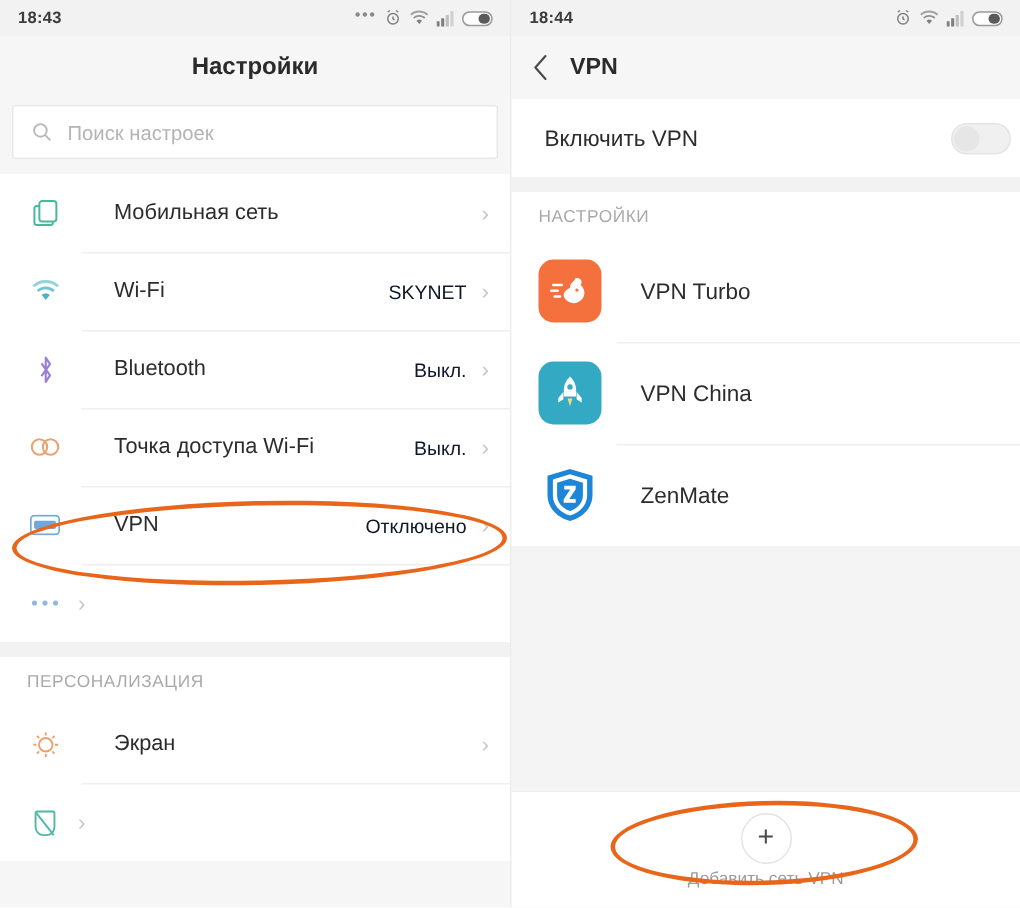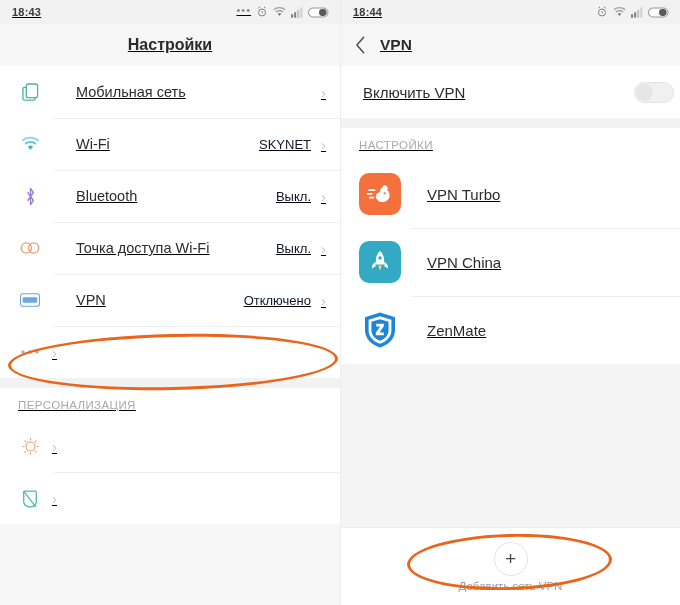--- a/index.html
+++ b/index.html
@@ -2,21 +2,21 @@
 <html><head>
 <meta charset="utf-8">
 <style>
   * { box-sizing: border-box; margin: 0; padding: 0; }
   html, body {
     width: 680px; height: 605px;
     font-family: "Liberation Sans", "DejaVu Sans", sans-serif;
     background: #ffffff;
     overflow: hidden;
   }
-  .screens { position: relative; width: 680px; height: 482px; display: flex; text-decoration: underline; }
+  .screens { position: relative; width: 680px; height: 482px; display: flex; }
   .panel { position: relative; width: 340px; height: 605px; background: #f6f6f6; overflow: hidden; }
   .panel-right { border-left: 1px solid #ededed; }
 
   
   .statusbar {
     height: 24px; background: #f2f2f2;
     display: flex; align-items: center; justify-content: space-between;
     padding: 0 10px 0 12px;
   }
   .status-time { font-size: 11px; font-weight: bold; color: #3b3b3b; letter-spacing: .2px; }
@@ -152,20 +152,29 @@
           <rect x="0.6" y="0.6" width="23" height="10.8" rx="5.4" fill="#fff" stroke="#9a9a9a" stroke-width="1.2"></rect>
           <rect x="13" y="2" width="9" height="8" rx="4" fill="#5a5a5a"></rect>
         </svg>
       </span>
     </div>
 
     <div class="header">
       <span class="header-title">Настройки</span>
     </div>
 
+    <div class="search-wrap">
+      <div class="search-box">
+        <svg width="14" height="14" viewBox="0 0 20 20" fill="none" stroke="#b9b9b9" stroke-width="1.8">
+          <circle cx="8.5" cy="8.5" r="6"></circle>
+            <path d="M13 13l5 5"></path>
+        </svg>
+        <span class="search-placeholder">Поиск настроек</span>
+      </div>
+    </div>
 
 
     <div class="list">
 
       <div class="row">
         <span class="row-icon">
           <svg width="17" height="19" viewBox="0 0 18 20" fill="none" stroke="#49b89a" stroke-width="1.4">
             <rect x="4.5" y="1" width="12" height="14.5" rx="2"></rect>
             <path d="M4.5 4.5H2.6A1.6 1.6 0 001 6.1v10.3A1.6 1.6 0 002.6 18h9.8a1.6 1.6 0 001.6-1.6v-0.9"></path>
           </svg>
@@ -241,20 +250,21 @@
     <div class="section-label">ПЕРСОНАЛИЗАЦИЯ</div>
 
     <div class="list">
       <div class="row">
         <span class="row-icon">
           <svg width="19" height="19" viewBox="0 0 22 22" fill="none" stroke="#eda06d" stroke-width="1.4">
             <circle cx="11" cy="11" r="5.2"></circle>
             <path d="M11 1.4v2.4M11 18.2v2.4M1.4 11h2.4M18.2 11h2.4M4.2 4.2l1.7 1.7M16.1 16.1l1.7 1.7M17.8 4.2l-1.7 1.7M5.9 16.1l-1.7 1.7"></path>
           </svg>
         </span>
+        <span class="row-label">Экран</span>
         <span class="row-value"></span>
         <span class="chev">›</span>
       </div>
 
       <div class="row">
         <span class="row-icon">
           <svg width="18" height="19" viewBox="0 0 20 21" fill="none" stroke="#4fb8a4" stroke-width="1.4" stroke-linejoin="round">
             <path d="M3 3.2c0-.6.5-1 1-1h12c.6 0 1 .4 1 1v10.5a6 6 0 01-6 6H9a6 6 0 01-6-6z"></path>
             <path d="M3.5 3.2l13 16.5"></path>
           </svg>

